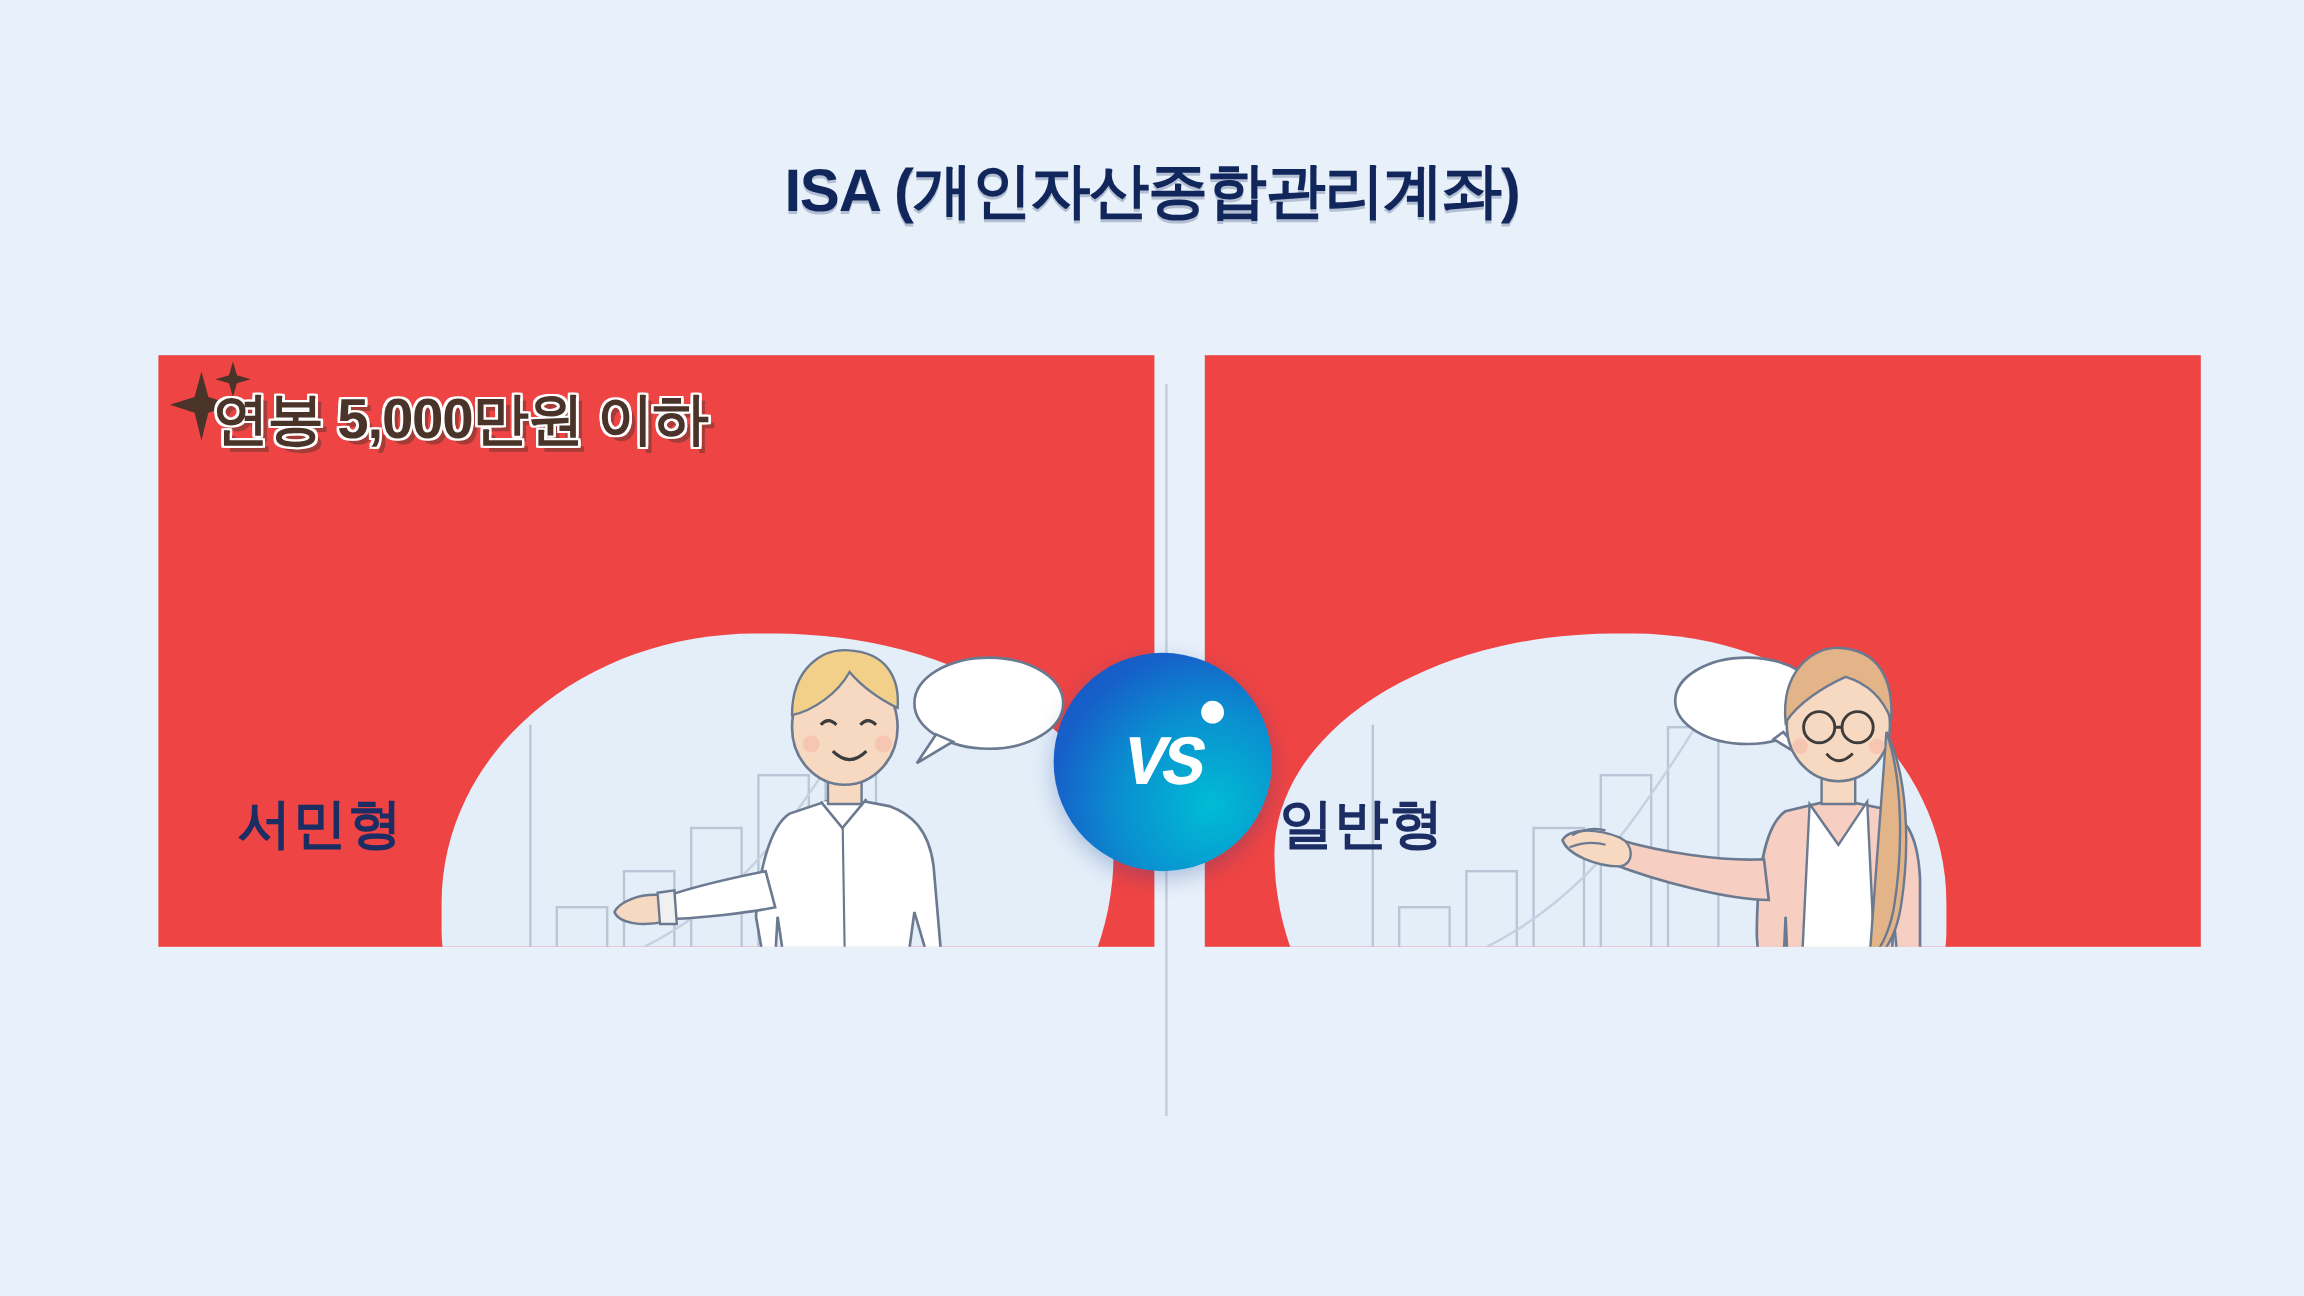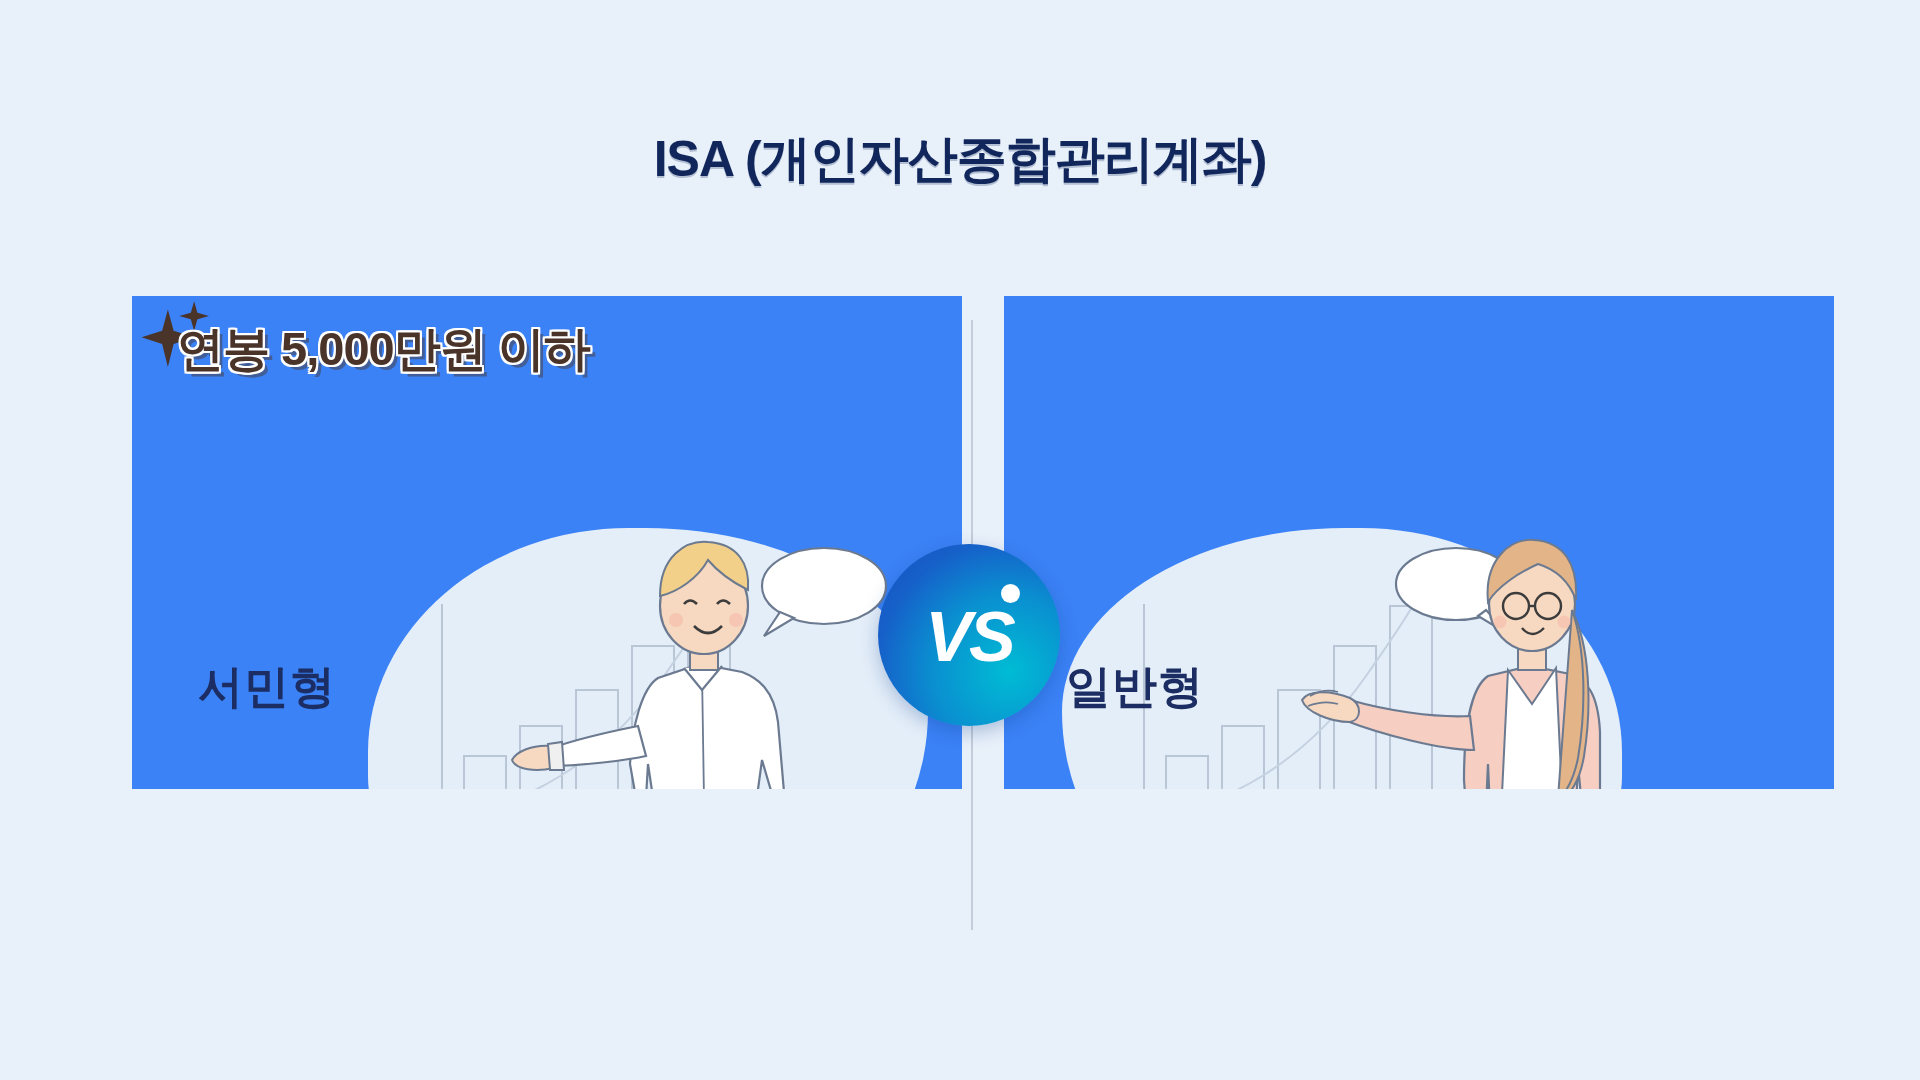--- a/index.html
+++ b/index.html
@@ -26,21 +26,21 @@
   
   .panels {
     position: absolute;
     top: 296px; left: 0; width: 1920px; height: 660px;
   }
   .panel {
     position: absolute;
     top: 0;
     width: 830px;
     height: 493px;
-    background: #3b82f6;
+    background: #ef4444;
     overflow: hidden;
   }
   .panel-left  { left: 132px; }
   .panel-right { left: 1004px; }
 
   .divider {
     position: absolute;
     left: 971px; top: 24px;
     width: 2px; height: 610px;
     background: #c3ccd8;
@@ -111,25 +111,25 @@
     position: absolute;
     left: 878px; top: 544px;
     width: 182px; height: 182px;
     border-radius: 50%;
     background: radial-gradient(circle at 72% 70%, #00bcd4 0%, #0a8fd0 42%, #1660c9 72%, #1b4fbf 100%);
     box-shadow: 0 6px 18px rgba(10,60,140,0.28);
     display: flex; align-items: center; justify-content: center;
   }
   .vs-text {
     color: #ffffff;
-    font-size: 70px;
+    font-size: 59px;
     font-weight: 800;
     font-style: italic;
     letter-spacing: -3px;
-    font-family: Liberation Sans, sans-serif;
+    font-family: Liberation Mono, monospace;
     line-height: 1;
     transform: translateY(2px);
   }
   .vs-dot {
     position: absolute;
     right: 40px; top: 40px;
     width: 19px; height: 19px;
     border-radius: 50%;
     background: #ffffff;
   }

